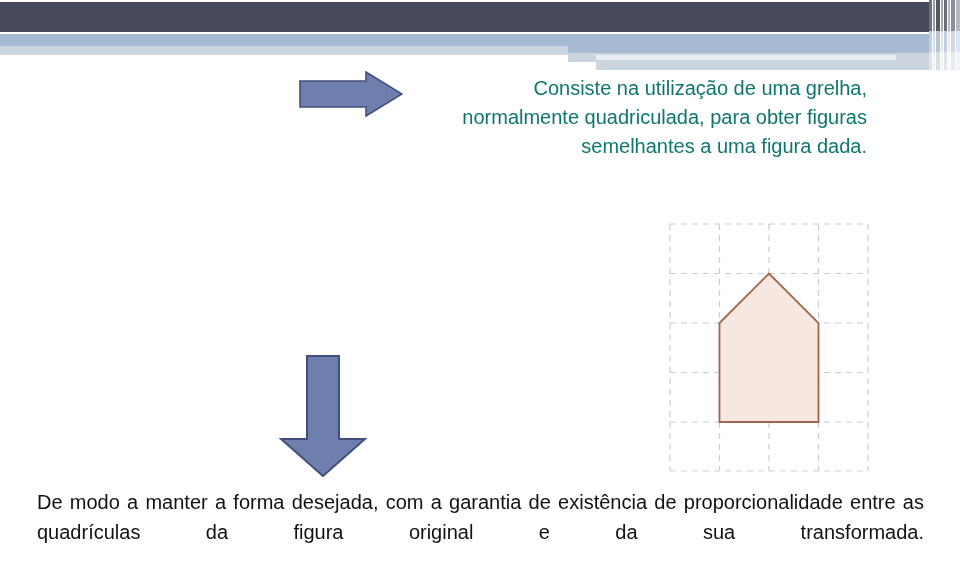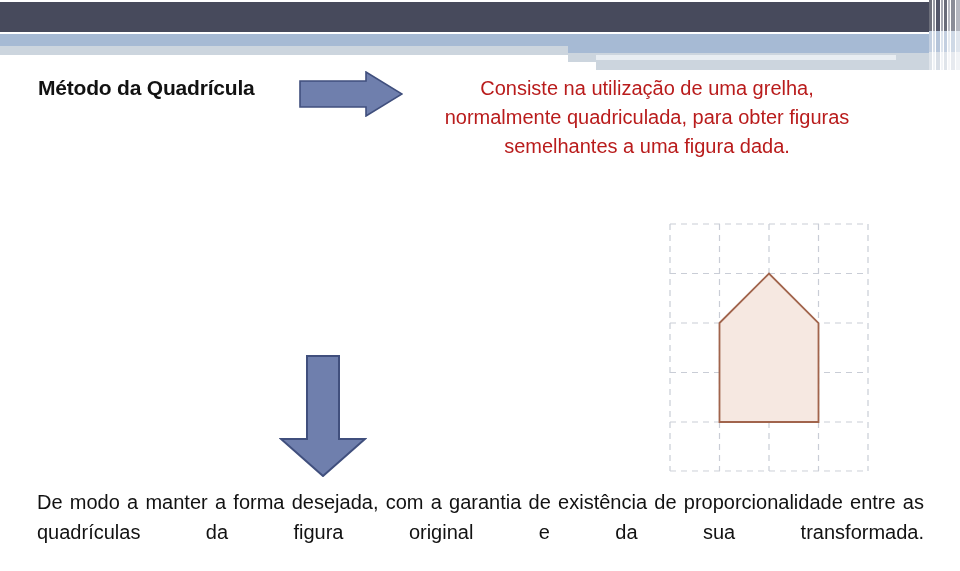--- a/index.html
+++ b/index.html
@@ -117,22 +117,22 @@
     width: 88px; height: 122px;
   }
 
   
   #intro-text {
     position: absolute;
     left: 427px; top: 74px;
     width: 440px;
     font-size: 20px;
     line-height: 29px;
-    color: #b91c1c;
-    text-align: center;
+    color: #0f766e;
+    text-align: right;
   }
 
   #body-text {
     position: absolute;
     left: 37px; top: 221px;
     width: 572px;
     font-size: 20px;
     line-height: 30.5px;
     color: #121212;
     text-align: justify;
@@ -187,21 +187,20 @@
     <div class="stripe" style="left:929px;width:3px;background:linear-gradient(to bottom,#6d6f7b 0,#6d6f7b 31px,#c3cfe0 31px,#c3cfe0 52px,#dfe4ea 52px,#dfe4ea 70px);"></div>
     <div class="stripe" style="left:933px;width:2px;background:linear-gradient(to bottom,#9a9ca6 0,#9a9ca6 31px,#d6dee9 31px,#d6dee9 52px,#eef1f5 52px,#eef1f5 70px);"></div>
     <div class="stripe" style="left:936px;width:4px;background:linear-gradient(to bottom,#54576a 0,#54576a 31px,#b6c5da 31px,#b6c5da 52px,#d8dee6 52px,#d8dee6 70px);"></div>
     <div class="stripe" style="left:941px;width:2px;background:linear-gradient(to bottom,#a7a9b2 0,#a7a9b2 31px,#dee5ee 31px,#dee5ee 52px,#f2f4f7 52px,#f2f4f7 70px);"></div>
     <div class="stripe" style="left:944px;width:3px;background:linear-gradient(to bottom,#6a6d7a 0,#6a6d7a 31px,#c3cfe0 31px,#c3cfe0 52px,#dfe4ea 52px,#dfe4ea 70px);"></div>
     <div class="stripe" style="left:948px;width:2px;background:linear-gradient(to bottom,#b9bbc3 0,#b9bbc3 31px,#e6ebf1 31px,#e6ebf1 52px,#f6f7f9 52px,#f6f7f9 70px);"></div>
     <div class="stripe" style="left:951px;width:4px;background:linear-gradient(to bottom,#8a8d98 0,#8a8d98 31px,#cfd9e6 31px,#cfd9e6 52px,#e7eaef 52px,#e7eaef 70px);"></div>
     <div class="stripe" style="left:956px;width:4px;background:linear-gradient(to bottom,#b5b8c1 0,#b5b8c1 31px,#e0e6ee 31px,#e0e6ee 52px,#f1f3f6 52px,#f1f3f6 70px);"></div>
   </div>
 
-  <div id="title-text">Método da Quadrícula</div>
 
   <svg id="arrow-right" viewBox="0 0 104 46">
     <polygon points="1,10 67,10 67,1 103,23 67,45 67,36 1,36" fill="#6f7fad" stroke="#404f7d" stroke-width="1.6" stroke-linejoin="miter"></polygon>
   </svg>
 
   <div id="intro-text">Consiste na utilização de uma grelha, normalmente quadriculada, para obter figuras semelhantes a uma figura dada.</div>
 
 
   <svg id="arrow-down" viewBox="0 0 88 122">
     <polygon points="28,1 60,1 60,84 86,84 44,121 2,84 28,84" fill="#6f7fad" stroke="#404f7d" stroke-width="2" stroke-linejoin="miter"></polygon>

